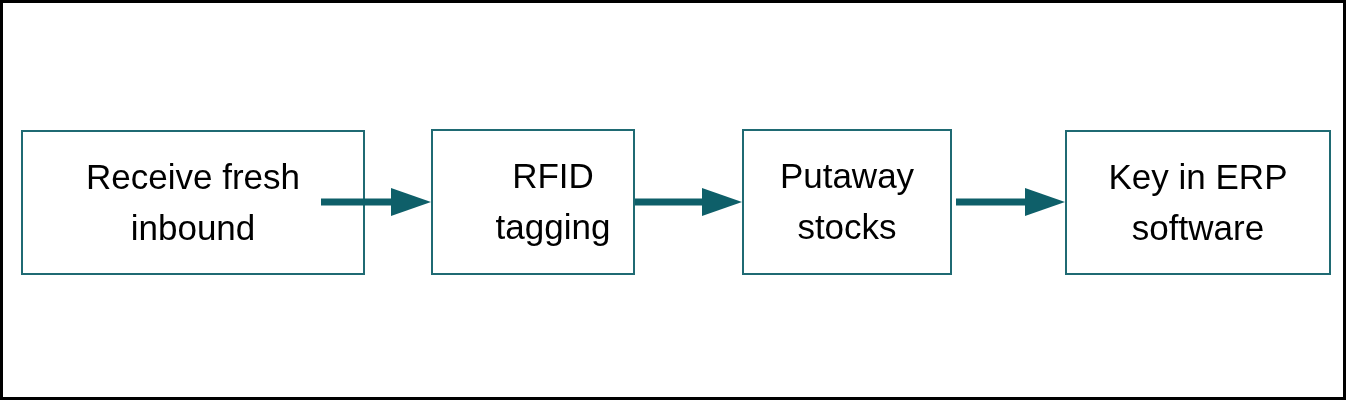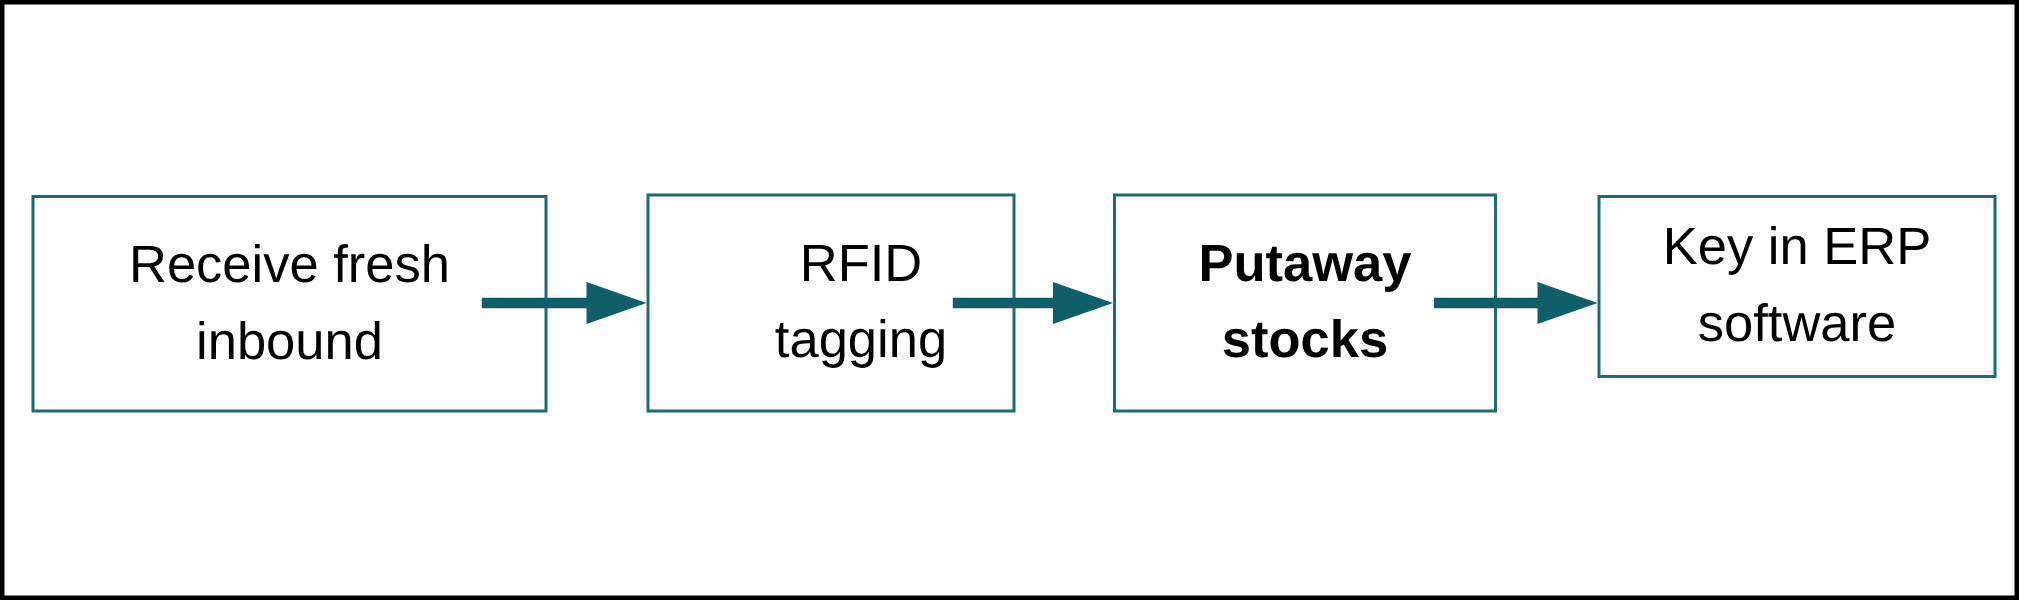--- a/index.html
+++ b/index.html
@@ -31,23 +31,23 @@
     display: flex;
     align-items: center;
     justify-content: center;
     text-align: center;
     color: var(--text);
     font-size: 35px;
     line-height: 1.45;
     white-space: pre-line;
   }
   .box-1 { left: 18px;   width: 344px; top: 127px; height: 145px; }
-  .box-2 { left: 428px;  width: 246px; padding-left: 40px; }
-  .box-3 { left: 739px;  width: 256px; font-weight: bold; }
-  .box-4 { left: 1062px; width: 266px; top: 127px; height: 122px; text-align: center; }
+  .box-2 { left: 428px;  width: 204px; padding-left: 40px; }
+  .box-3 { left: 739px;  width: 210px; }
+  .box-4 { left: 1062px; width: 266px; top: 127px; height: 145px; text-align: center; }
   .flow-arrow {
     position: absolute;
     top: 183px;
     height: 32px;
   }
   .arrow-1 { left: 318px; width: 110px; }
   .arrow-2 { left: 632px; width: 107px; }
   .arrow-3 { left: 953px; width: 109px; }
   .flow-arrow svg { display: block; width: 100%; height: 100%; }
   .flow-arrow line    { stroke: var(--arrow); stroke-width: 7; }

